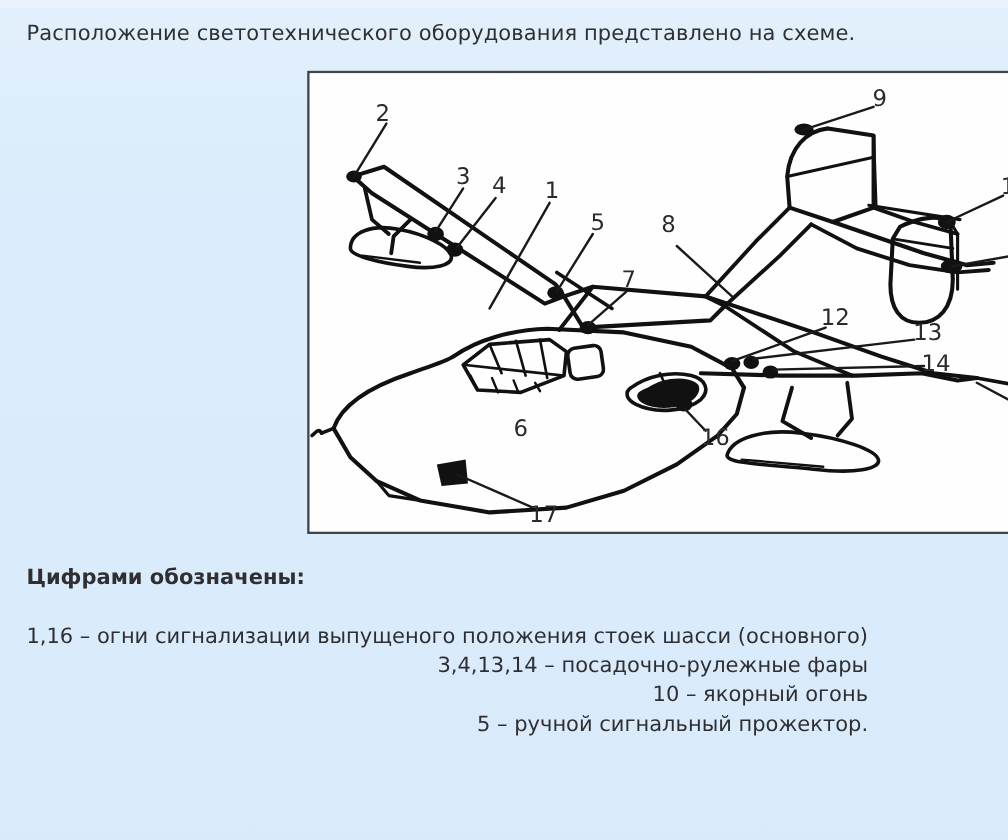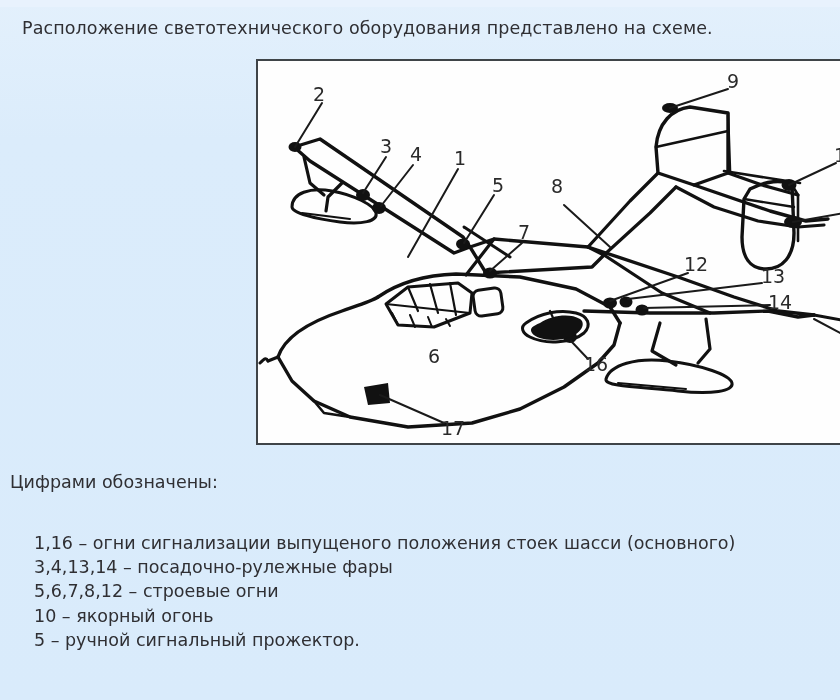--- a/index.html
+++ b/index.html
@@ -13,20 +13,21 @@
     background: #dceefc;
     font-family: "DejaVu Sans", sans-serif;
     color: #2b2b2b;
   }
   .page {
     position: relative;
     width: 840px;
     height: 700px;
     background: linear-gradient(180deg, #e3f0fc 0%, #dbecfb 20%, #d9ebfb 100%);
     overflow: hidden;
+    text-align: right;
   }
 
   
   .intro {
     position: absolute;
     left: 22px;
     top: 18px;
     font-size: 17.5px;
     letter-spacing: 0.1px;
     color: #2f2f33;
@@ -55,31 +56,32 @@
     left: 0;
     top: 0;
     width: 600px;
     height: 386px;
     display: block;
   }
 
   
   .legend-head {
     position: absolute;
-    left: 10px;
+    left: 22px;
     top: 472px;
     font-size: 17.5px;
     color: #2f2f33;
     white-space: nowrap;
+    font-weight: bold;
   }
   .legend-list {
     position: absolute;
     left: 22px;
     top: 519px;
-    margin: 12px;
+    margin: 0;
     padding: 0;
     list-style: none;
   }
   .legend-list li {
     font-size: 17.5px;
     line-height: 24.2px;
     color: #2f2f33;
     white-space: nowrap;
   }
 
@@ -215,18 +217,17 @@
         <text x="183" y="374">17</text>
       </g>
     </svg>
   </div>
 
   <div class="legend-head">Цифрами обозначены:</div>
 
   <ul class="legend-list">
     <li>1,16 – огни сигнализации выпущеного положения стоек шасси (основного)</li>
     <li>3,4,13,14 – посадочно-рулежные фары</li>
-    <li>5,6,7,8,12 – строевые огни</li>
     <li>10 – якорный огонь</li>
     <li>5 – ручной сигнальный прожектор.</li>
   </ul>
 
 </div>
 
 </body></html>

